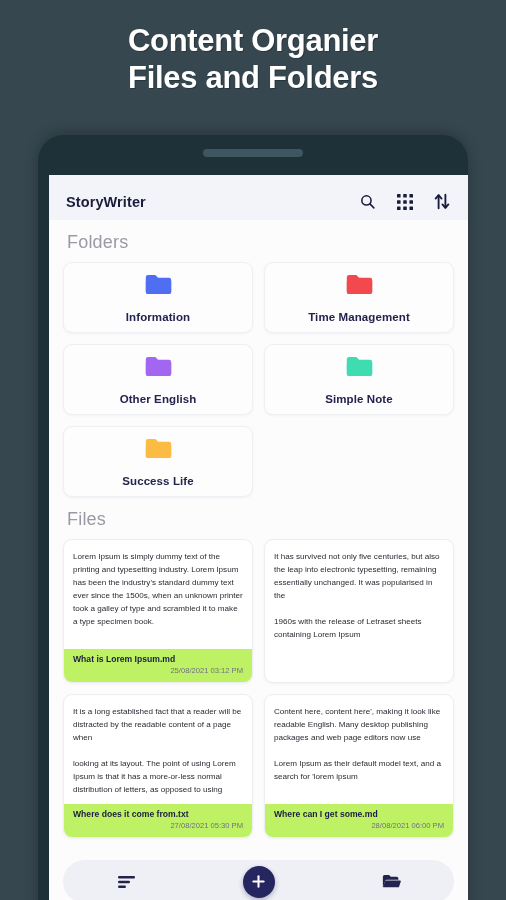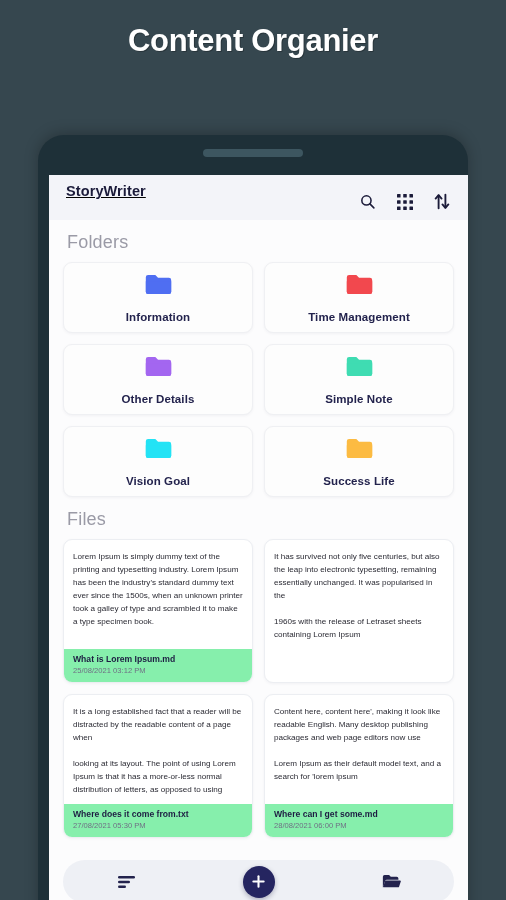--- a/index.html
+++ b/index.html
@@ -36,23 +36,22 @@
   }
   .screen {
     position: absolute; top: 40px; left: 11px;
     width: 419px; height: 740px;
     background: #ffffff;
     overflow: hidden;
   }
   .appbar {
     height: 45px;
     background: #f3f4f9;
-    display: flex; 
+    display: flex; align-items: center;
     padding: 8px 18px 0 17px;
-    text-decoration: underline;
   }
   .app-title {
     flex: 1;
     font-size: 14.5px;
     font-weight: bold;
     color: #1b1b3a;
     letter-spacing: 0.1px;
   }
   .appbar-icons { display: flex; align-items: center; gap: 21px; }
   .appbar-icons svg { display: block; }
@@ -100,32 +99,33 @@
   .file-body {
     flex: 1;
     padding: 10px 9px 4px 9px;
     font-size: 8.1px;
     line-height: 13px;
     color: #2a2a33;
     overflow: hidden;
     white-space: pre-line;
   }
   .file-foot {
-    background: #86efac;
+    background: #bef264;
     padding: 5px 9px 7px 9px;
   }
   .file-name {
     font-size: 8.6px;
     font-weight: bold;
     color: #1d1d42;
     margin-bottom: 2px;
   }
   .file-date {
     font-size: 7.6px;
     color: #6f6f84;
+    text-align: right;
   }
   .bottombar {
     position: absolute;
     left: 14px; right: 14px; bottom: 12px;
     height: 43px;
     background: #eef0f5;
     border-radius: 22px;
     display: flex; align-items: center; justify-content: space-around;
   }
   .bb-item { display: flex; align-items: center; justify-content: center; }
@@ -135,20 +135,21 @@
     border-radius: 50%;
     display: flex; align-items: center; justify-content: center;
     box-shadow: 0 2px 5px rgba(20,20,60,0.3);
   }
 </style>
 </head>
 <body>
 
 <div class="promo-title">
   <div>Content Organier</div>
+  <div>Files and Folders</div>
 </div>
 
 <div class="phone">
   <div class="speaker"></div>
 
   <div class="screen">
 
     <div class="appbar">
       <div class="app-title">StoryWriter</div>
       <div class="appbar-icons">
@@ -199,35 +200,28 @@
               <path d="M2 4.5a2.5 2.5 0 0 1 2.5-2.5h8l3 3h12A2.5 2.5 0 0 1 30 7.5v13a2.5 2.5 0 0 1-2.5 2.5h-23A2.5 2.5 0 0 1 2 20.5z" fill="#f2484e"></path>
               <path d="M2 9h28v11.5a2.5 2.5 0 0 1-2.5 2.5h-23A2.5 2.5 0 0 1 2 20.5z" fill="#f2484e"></path>
             </svg>
           <div class="folder-label">Time Management</div>
         </div>
         <div class="folder-card">
           <svg class="folder-ico" viewBox="0 0 32 25">
               <path d="M2 4.5a2.5 2.5 0 0 1 2.5-2.5h8l3 3h12A2.5 2.5 0 0 1 30 7.5v13a2.5 2.5 0 0 1-2.5 2.5h-23A2.5 2.5 0 0 1 2 20.5z" fill="#a366f0"></path>
               <path d="M2 9h28v11.5a2.5 2.5 0 0 1-2.5 2.5h-23A2.5 2.5 0 0 1 2 20.5z" fill="#a366f0"></path>
             </svg>
-          <div class="folder-label">Other Details</div>
+          <div class="folder-label">Other English</div>
         </div>
         <div class="folder-card">
           <svg class="folder-ico" viewBox="0 0 32 25">
               <path d="M2 4.5a2.5 2.5 0 0 1 2.5-2.5h8l3 3h12A2.5 2.5 0 0 1 30 7.5v13a2.5 2.5 0 0 1-2.5 2.5h-23A2.5 2.5 0 0 1 2 20.5z" fill="#3fdcb2"></path>
               <path d="M2 9h28v11.5a2.5 2.5 0 0 1-2.5 2.5h-23A2.5 2.5 0 0 1 2 20.5z" fill="#3fdcb2"></path>
             </svg>
           <div class="folder-label">Simple Note</div>
-        </div>
-        <div class="folder-card">
-          <svg class="folder-ico" viewBox="0 0 32 25">
-              <path d="M2 4.5a2.5 2.5 0 0 1 2.5-2.5h8l3 3h12A2.5 2.5 0 0 1 30 7.5v13a2.5 2.5 0 0 1-2.5 2.5h-23A2.5 2.5 0 0 1 2 20.5z" fill="#23e3f5"></path>
-              <path d="M2 9h28v11.5a2.5 2.5 0 0 1-2.5 2.5h-23A2.5 2.5 0 0 1 2 20.5z" fill="#23e3f5"></path>
-            </svg>
-          <div class="folder-label">Vision Goal</div>
         </div>
         <div class="folder-card">
           <svg class="folder-ico" viewBox="0 0 32 25">
               <path d="M2 4.5a2.5 2.5 0 0 1 2.5-2.5h8l3 3h12A2.5 2.5 0 0 1 30 7.5v13a2.5 2.5 0 0 1-2.5 2.5h-23A2.5 2.5 0 0 1 2 20.5z" fill="#fcbb42"></path>
               <path d="M2 9h28v11.5a2.5 2.5 0 0 1-2.5 2.5h-23A2.5 2.5 0 0 1 2 20.5z" fill="#fcbb42"></path>
             </svg>
           <div class="folder-label">Success Life</div>
         </div>
       </div>
 

